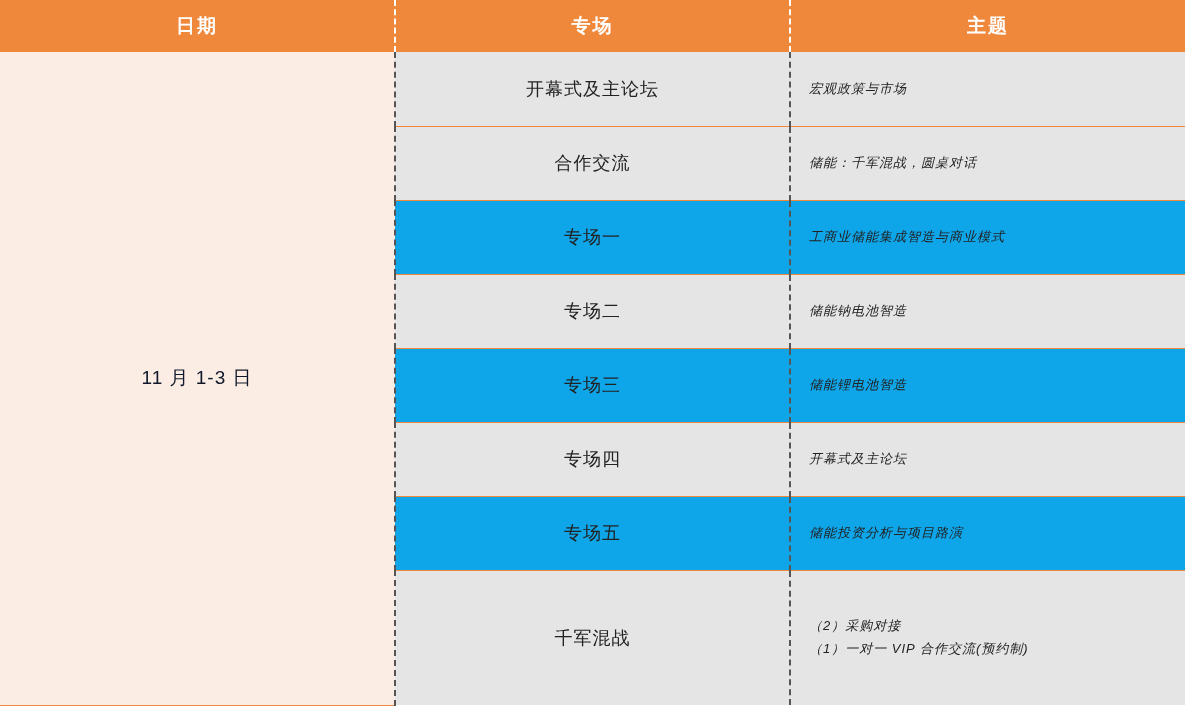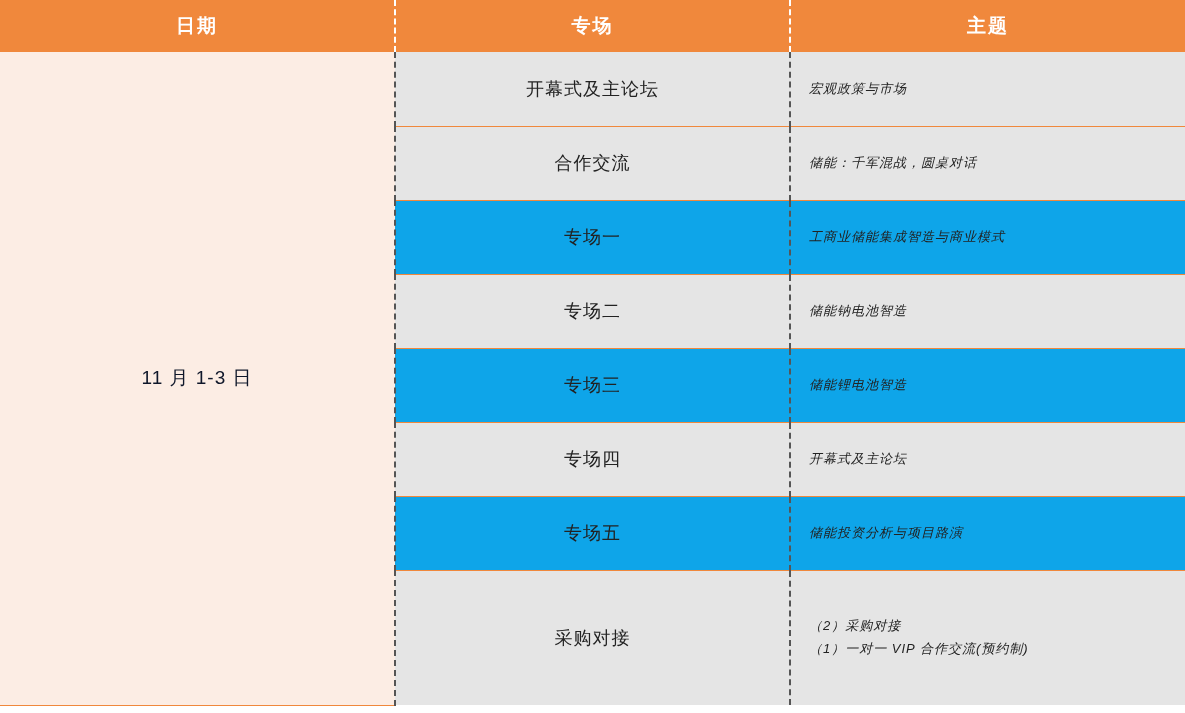--- a/index.html
+++ b/index.html
@@ -121,21 +121,21 @@
       </tr>
       <tr class="row-plain row-h-normal">
         <td class="track-cell">专场四</td>
         <td class="topic-cell">开幕式及主论坛</td>
       </tr>
       <tr class="row-alt row-h-normal">
         <td class="track-cell">专场五</td>
         <td class="topic-cell">储能投资分析与项目路演</td>
       </tr>
       <tr class="row-plain row-h-tall last-row">
-        <td class="track-cell">采购对接</td>
+        <td class="track-cell">千军混战</td>
         <td class="topic-cell">
           <span class="topic-line">（2）采购对接</span>
           <span class="topic-line">（1）一对一 VIP 合作交流(预约制)</span>
         </td>
       </tr>
     </tbody>
   </table>
 </div>
 
 </body></html>

